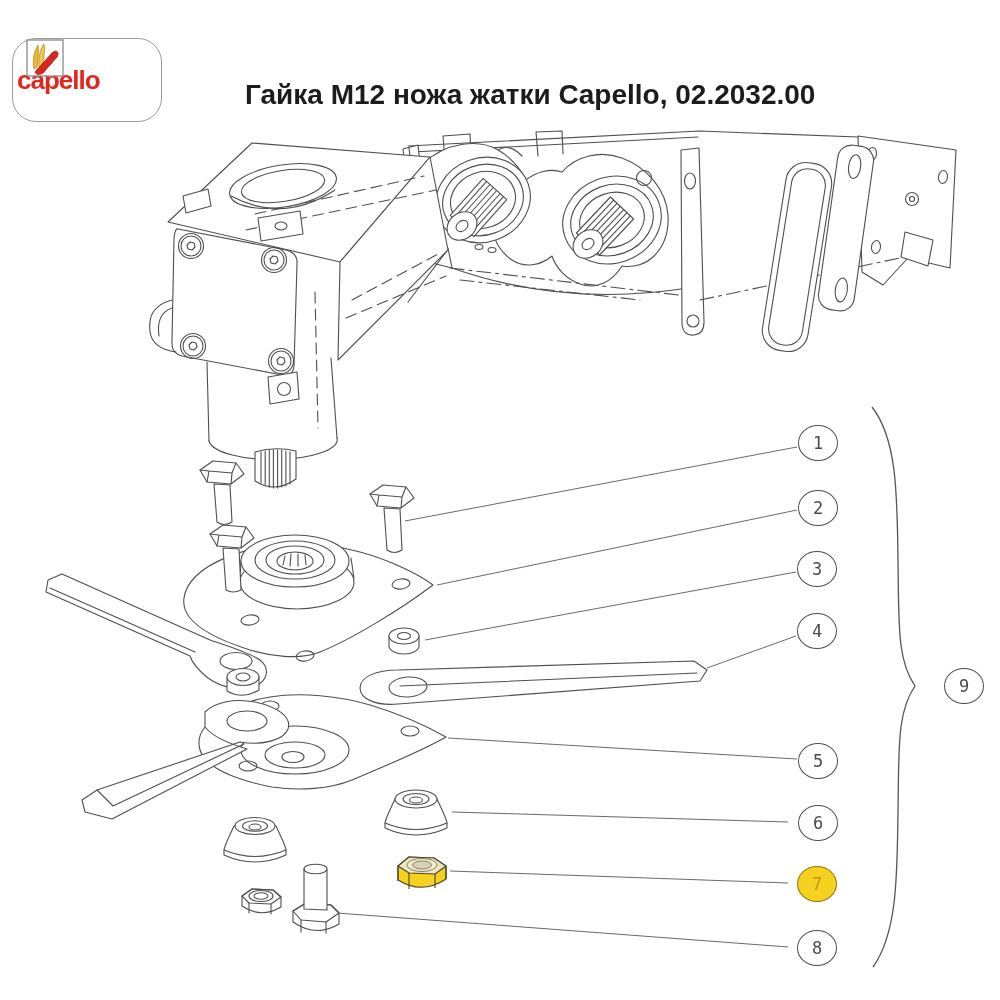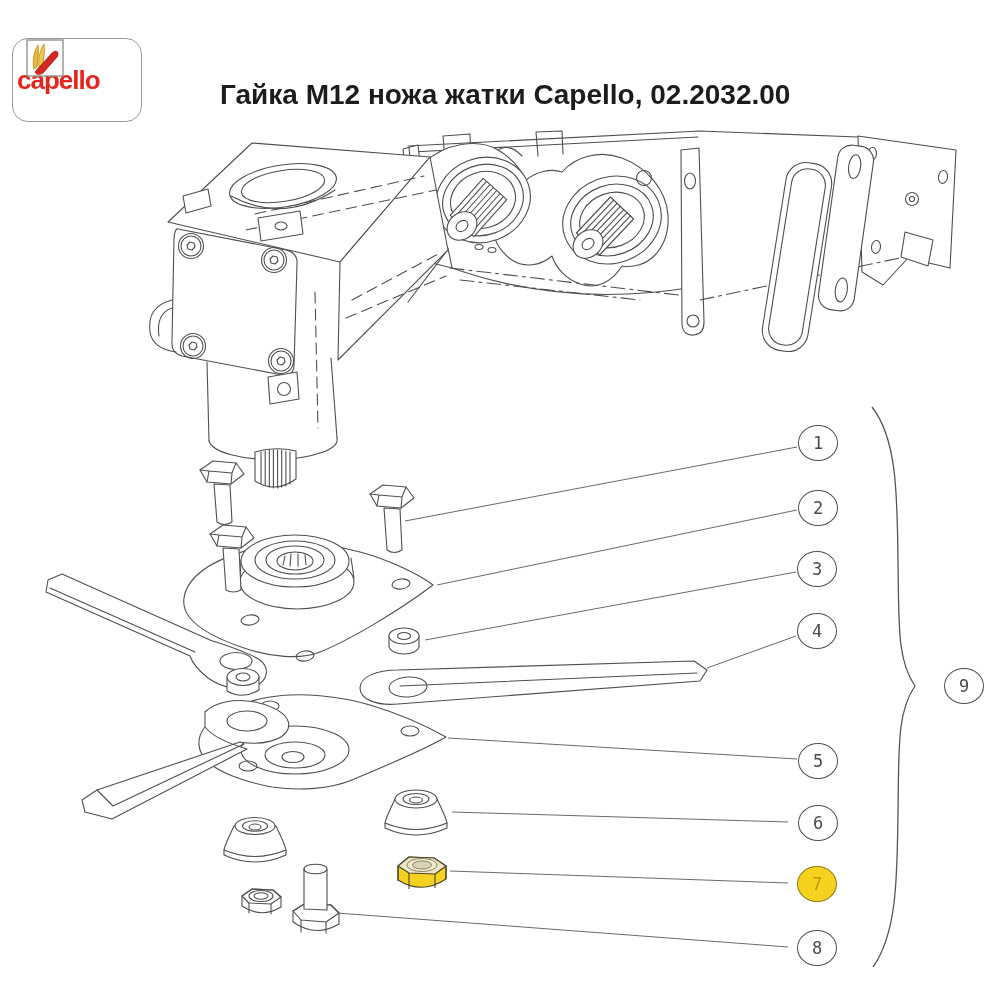--- a/index.html
+++ b/index.html
@@ -1,26 +1,26 @@
 <!DOCTYPE html>
 <html><head>
 <meta charset="utf-8">
 <style>
   html,body{margin:0;padding:0;}
   body{width:1000px;height:1000px;background:#ffffff;position:relative;
        font-family:"Liberation Sans", sans-serif;overflow:hidden;}
 
   
-  .logo-box{position:absolute;left:12px;top:38px;width:130px;height:84px;
-            background:#fff;border:1.5px solid #9a9a9a;border-radius:16px;
+  .logo-box{position:absolute;left:12px;top:38px;width:150px;height:84px;
+            background:#fff;border:1.5px solid #9a9a9a;border-radius:24px;
             display:flex;align-items:center;justify-content:flex-start;box-sizing:border-box;}
   .logo-icon{margin-left:13px;width:38px;height:38px;flex:0 0 auto;}
   .logo-text{font-weight:800;font-size:26px;color:#e2261d;letter-spacing:-1px;
              margin-left:4px;font-family:"Liberation Sans",sans-serif;}
-  .page-title{position:absolute;left:220px;top:60px;width:700px;
+  .page-title{position:absolute;left:245px;top:60px;width:700px;
               font-size:28px;font-weight:bold;color:#1c1c1c;white-space:nowrap;}
 
   
   .diagram{position:absolute;inset:0;}
   svg{position:absolute;left:0;top:0;}
   .ln{fill:none;stroke:#4f4f4f;stroke-width:1.1;stroke-linecap:round;stroke-linejoin:round;}
   .wh{fill:#ffffff;}
   .dash{stroke-dasharray:11 6;}
   .dashdot{stroke-dasharray:14 5 3 5;}
   .leader{fill:none;stroke:#6a6a6a;stroke-width:1;}

